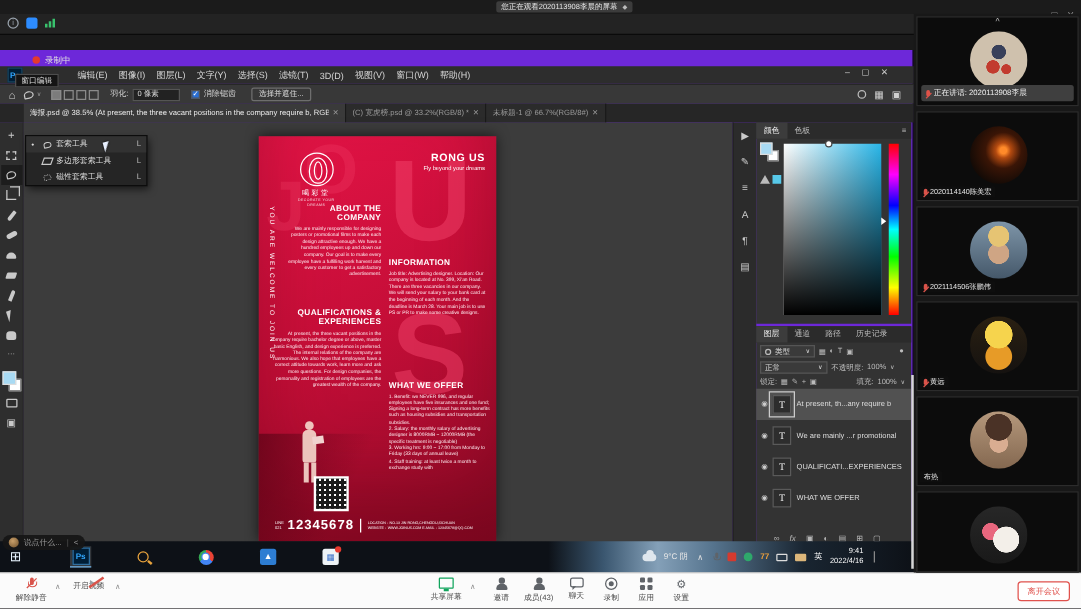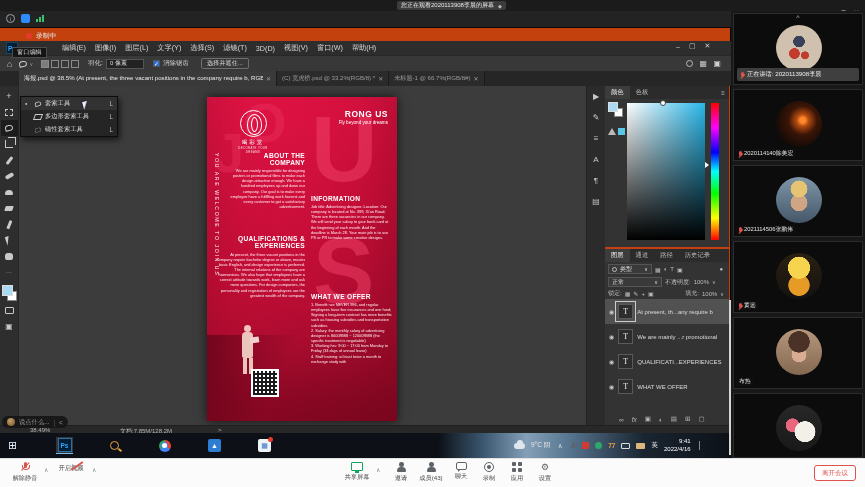--- a/index.html
+++ b/index.html
@@ -16,21 +16,21 @@
            font-size:6px;color:#e6e6e6;padding:0 4px;display:flex;align-items:center;gap:4px}
   .winbtn{font-size:7px;color:#c9c9c9;width:13px;text-align:center;display:inline-block}
   .mtsub{left:0;top:11px;width:865px;height:17px;background:#232323;border-bottom:1px solid #0a0a0a}
   .pillbtn{height:12px;background:#2e2e2e;border:1px solid #3a3a3a;border-radius:2px;
            font-size:6.5px;color:#d8d8d8;display:flex;align-items:center;padding:0 4px;gap:3px}
   .sigbar{display:inline-flex;align-items:flex-end;gap:1px}
   .sigbar i{width:2px;background:#39c26d;display:block}
   .fsbox{width:10px;height:10px;border:1px solid #bbb;border-radius:1px}
 
   
-  .ps{left:0;top:28px;width:731px;height:405px;background:#c2410c;border-right:1px solid #000}
+  .ps{left:0;top:40px;width:731px;height:405px;background:#6d28d9;border-right:1px solid #000}
   .recdot{width:6px;height:6px;border-radius:50%;background:#e5392e;display:inline-block}
   .psmenu{left:0;top:13px;width:731px;height:14px;background:#2d2d2d;display:flex;align-items:center}
   .psmenu .m{font-size:7.2px;color:#d6d6d6;margin-right:9px}
   .psicon{width:12px;height:12px;background:#001e36;border:1px solid #18455f;color:#31a8ff;
           font-size:6.5px;font-weight:bold;display:flex;align-items:center;justify-content:center;margin:0 6px}
   .tooltip{left:12px;top:19px;height:11px;background:#141414;border:1px solid #4d4d4d;color:#ddd;
            font-size:6.2px;display:flex;align-items:center;padding:0 4px;z-index:6}
   .cursor{width:0;height:0;border-left:5px solid #e8f0ff;border-right:3px solid transparent;
           border-bottom:8px solid transparent;filter:drop-shadow(0 0 1px #000);transform:rotate(-15deg)}
   .psopts{left:0;top:27px;width:731px;height:16px;background:#383838;border-top:1px solid #272727;
@@ -430,20 +430,32 @@
             <span class="bd"></span>
             <span class="lg"></span>
             <span class="lg2"></span>
             <span class="lap"></span>
         </div>
 
         <div class="p-qr">
             <i></i>
           </div>
 
+        <div class="p-contact">
+          <div class="lbl">
+            <div>LINE</div>
+            <div>021</div>
+          </div>
+          <div class="num">12345678</div>
+          <div class="sep"></div>
+          <div class="loc">
+            <div>LOCATION：NO.13 JIN RONG,CHENGDU,SICHUAN</div>
+            <div>WEBSITE：WWW.JOINUS.COM   E-MAIL：12345678@QQ.COM</div>
+          </div>
+        </div>
       </div>
     </div>
 
     <div class="ab flyout">
       <div class="fly-row" style="background:#323232">
         <span class="dot" style="font-size:4px">●</span>
         <span class="i-lasso" style="transform:scale(.8) rotate(-12deg)"></span>
         <span>套索工具</span>
         <span class="k">L</span>
       </div>

